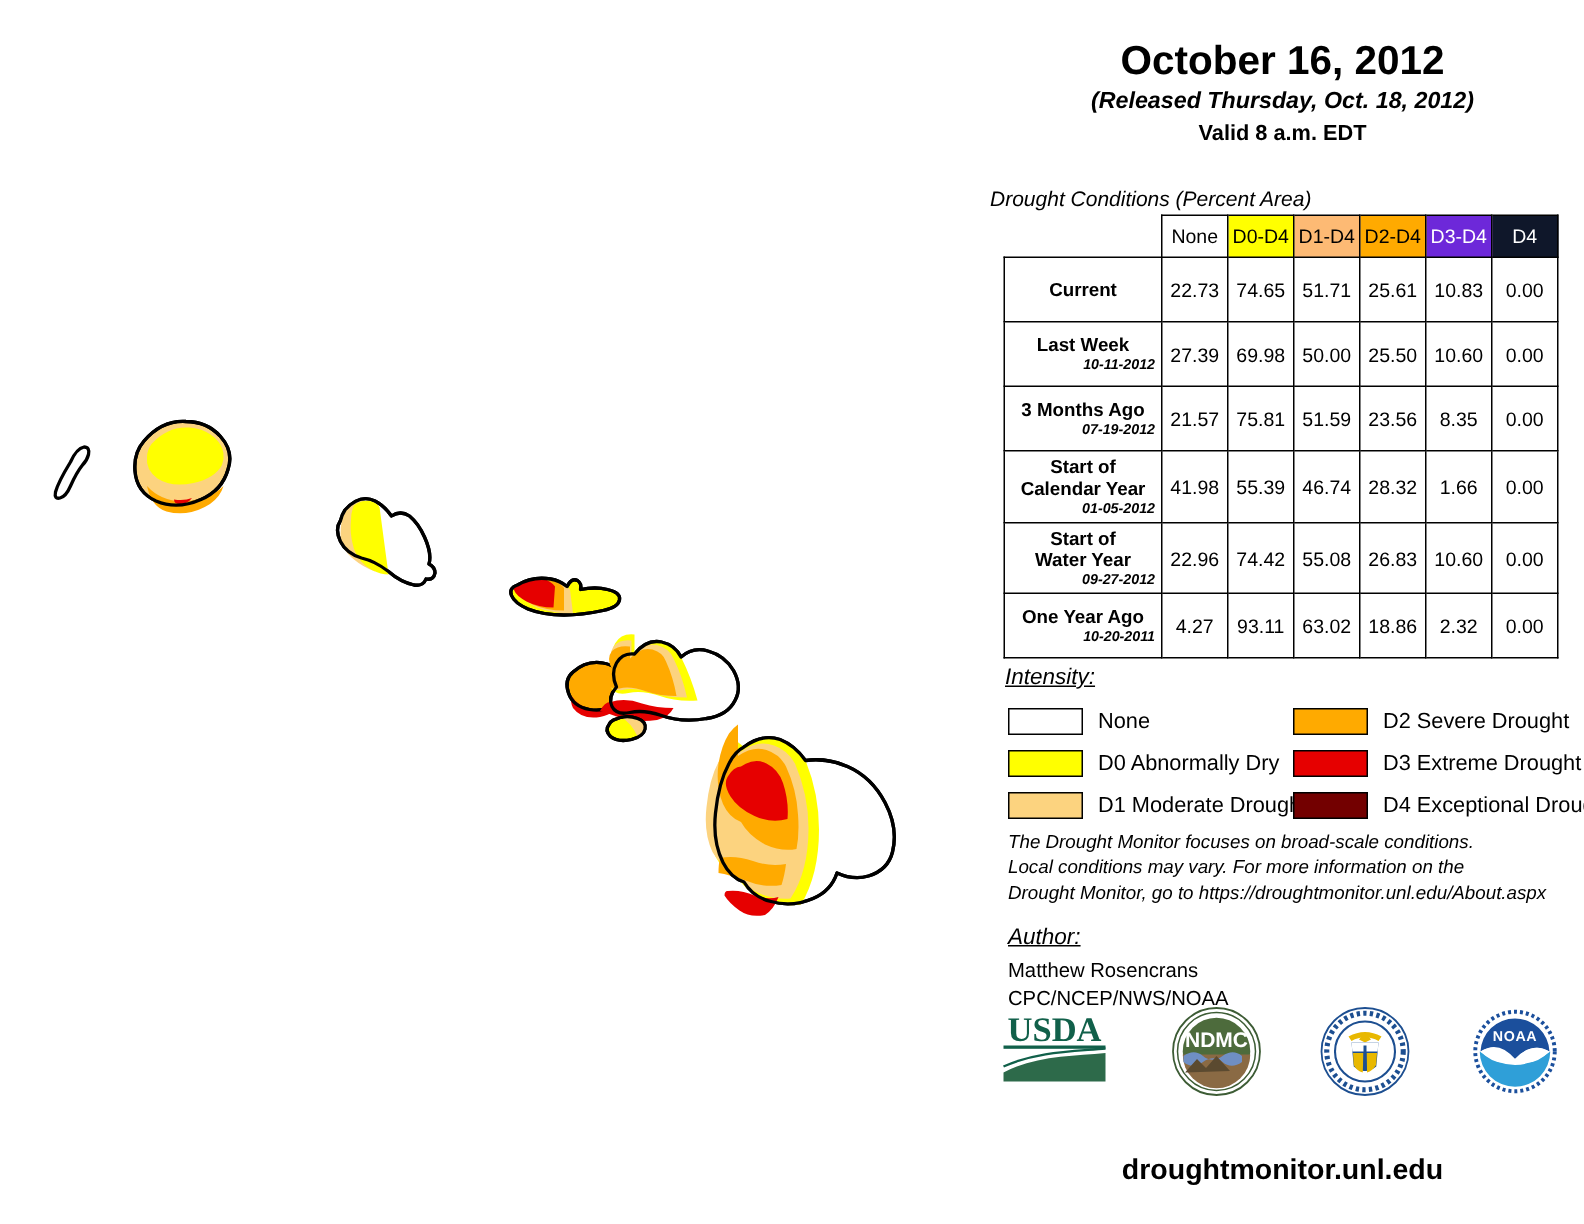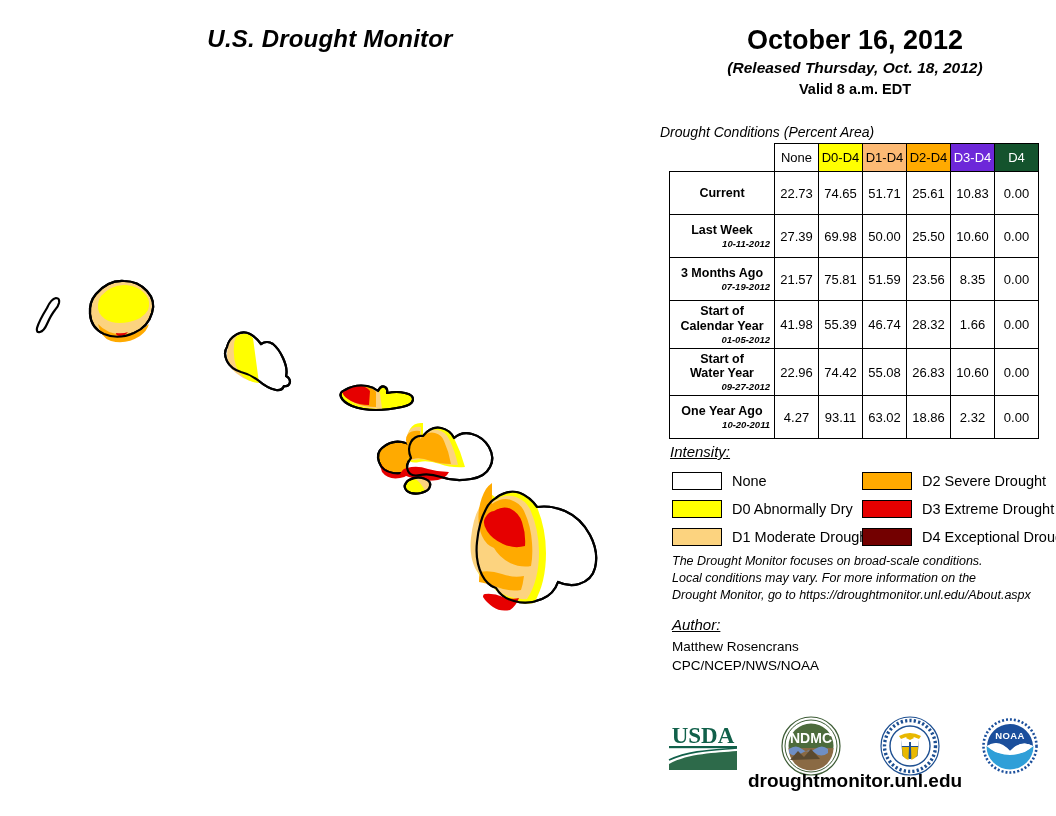--- a/index.html
+++ b/index.html
@@ -168,25 +168,25 @@
     left: 672px;
     top: 637px;
     font-size: 13.5px;
     line-height: 1.42;
   }
 
   
   #logos {
     position: absolute;
     left: 665px;
-    top: 716px;
+    top: 671px;
     width: 375px;
     display: flex;
     justify-content: space-between;
-    align-items: flex-end;
+    align-items: flex-start;
   }
   #footer-url {
     position: absolute;
     left: 660px;
     top: 770px;
     width: 390px;
     text-align: center;
     font-size: 19px;
     font-weight: bold;
   }
@@ -199,40 +199,39 @@
     width: 660px;
     height: 440px;
   }
 </style>
 </head>
 <body>
 
 <div id="page">
 
   <div id="title-block">
-    <div id="dm-title">U.S. Drought Monitor</div>
   </div>
 
   <div id="date-block">
     <div id="date-main">October 16, 2012</div>
     <div id="date-released">(Released Thursday, Oct. 18, 2012)</div>
     <div id="date-valid">Valid 8 a.m. EDT</div>
   </div>
 
   <div id="table-caption">Drought Conditions (Percent Area)</div>
   <table id="stats-table">
     <thead>
       <tr>
         <th class="corner"></th>
       <th style="background: rgb(255, 255, 255); color: rgb(0, 0, 0);">None</th>
           <th style="background: rgb(255, 255, 0); color: rgb(0, 0, 0);">D0-D4</th>
           <th style="background: #fdba74; color: rgb(0, 0, 0);">D1-D4</th>
           <th style="background: rgb(255, 170, 0); color: rgb(0, 0, 0);">D2-D4</th>
           <th style="background: #6d28d9; color: rgb(255, 255, 255);">D3-D4</th>
-          <th style="background: #14532d; color: rgb(255, 255, 255);">D4</th>
+          <th style="background: #0f172a; color: rgb(255, 255, 255);">D4</th>
         </tr>
     </thead>
     <tbody>
         <tr>
           <td class="rowlabel">
             <span class="rl-name">Current</span>
           </td>
           <td class="valcell">22.73</td>
           <td class="valcell">74.65</td>
           <td class="valcell">51.71</td>

